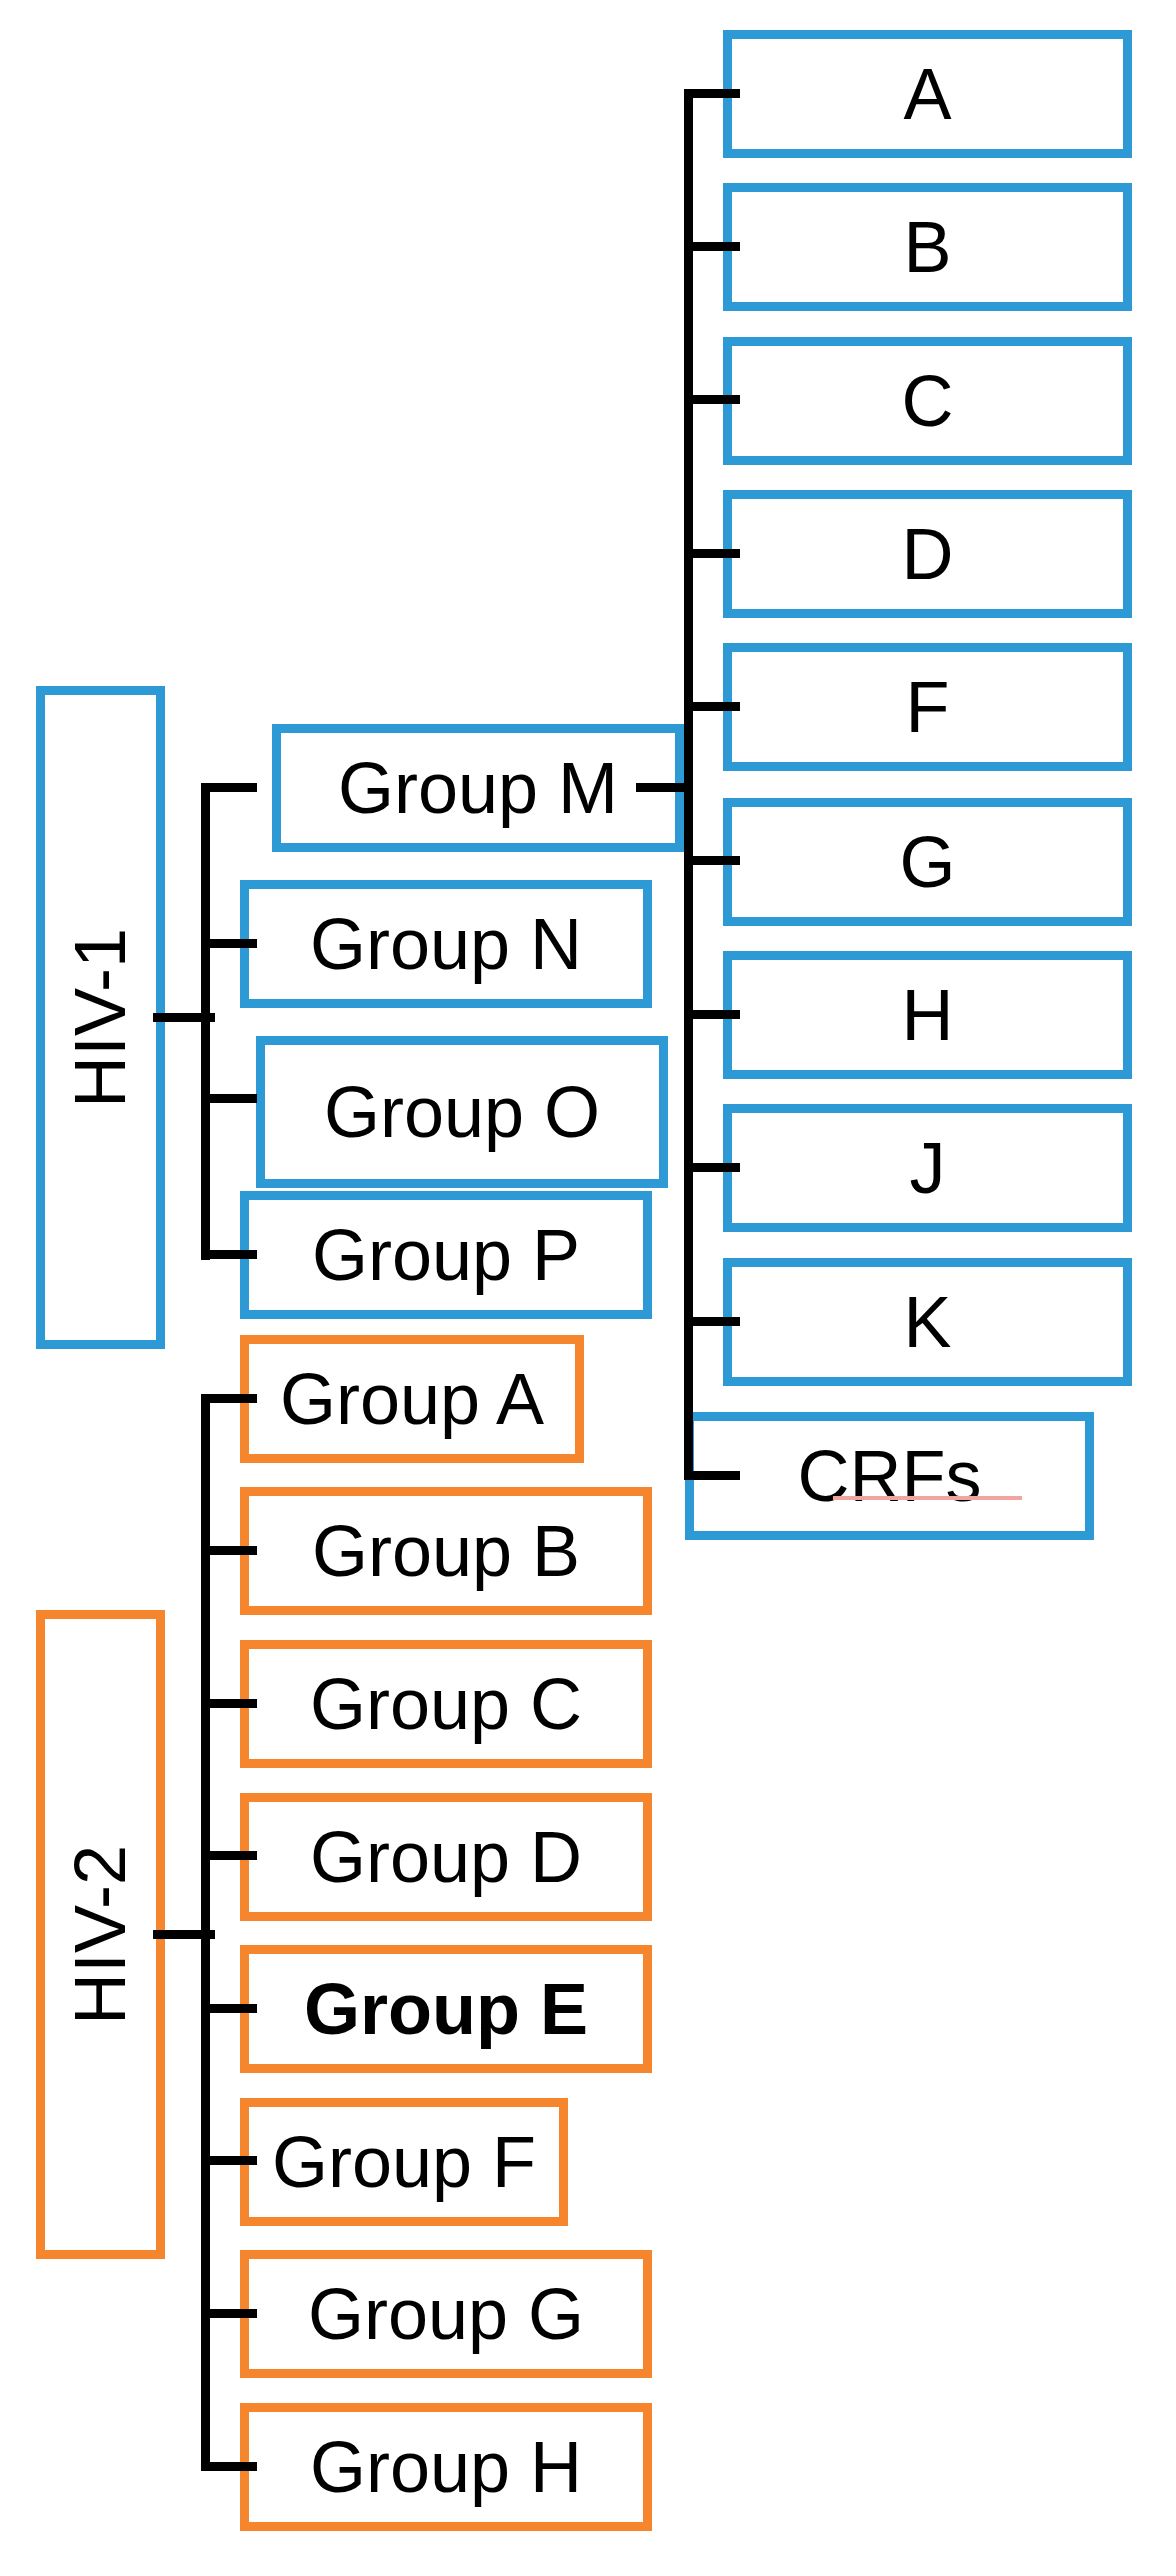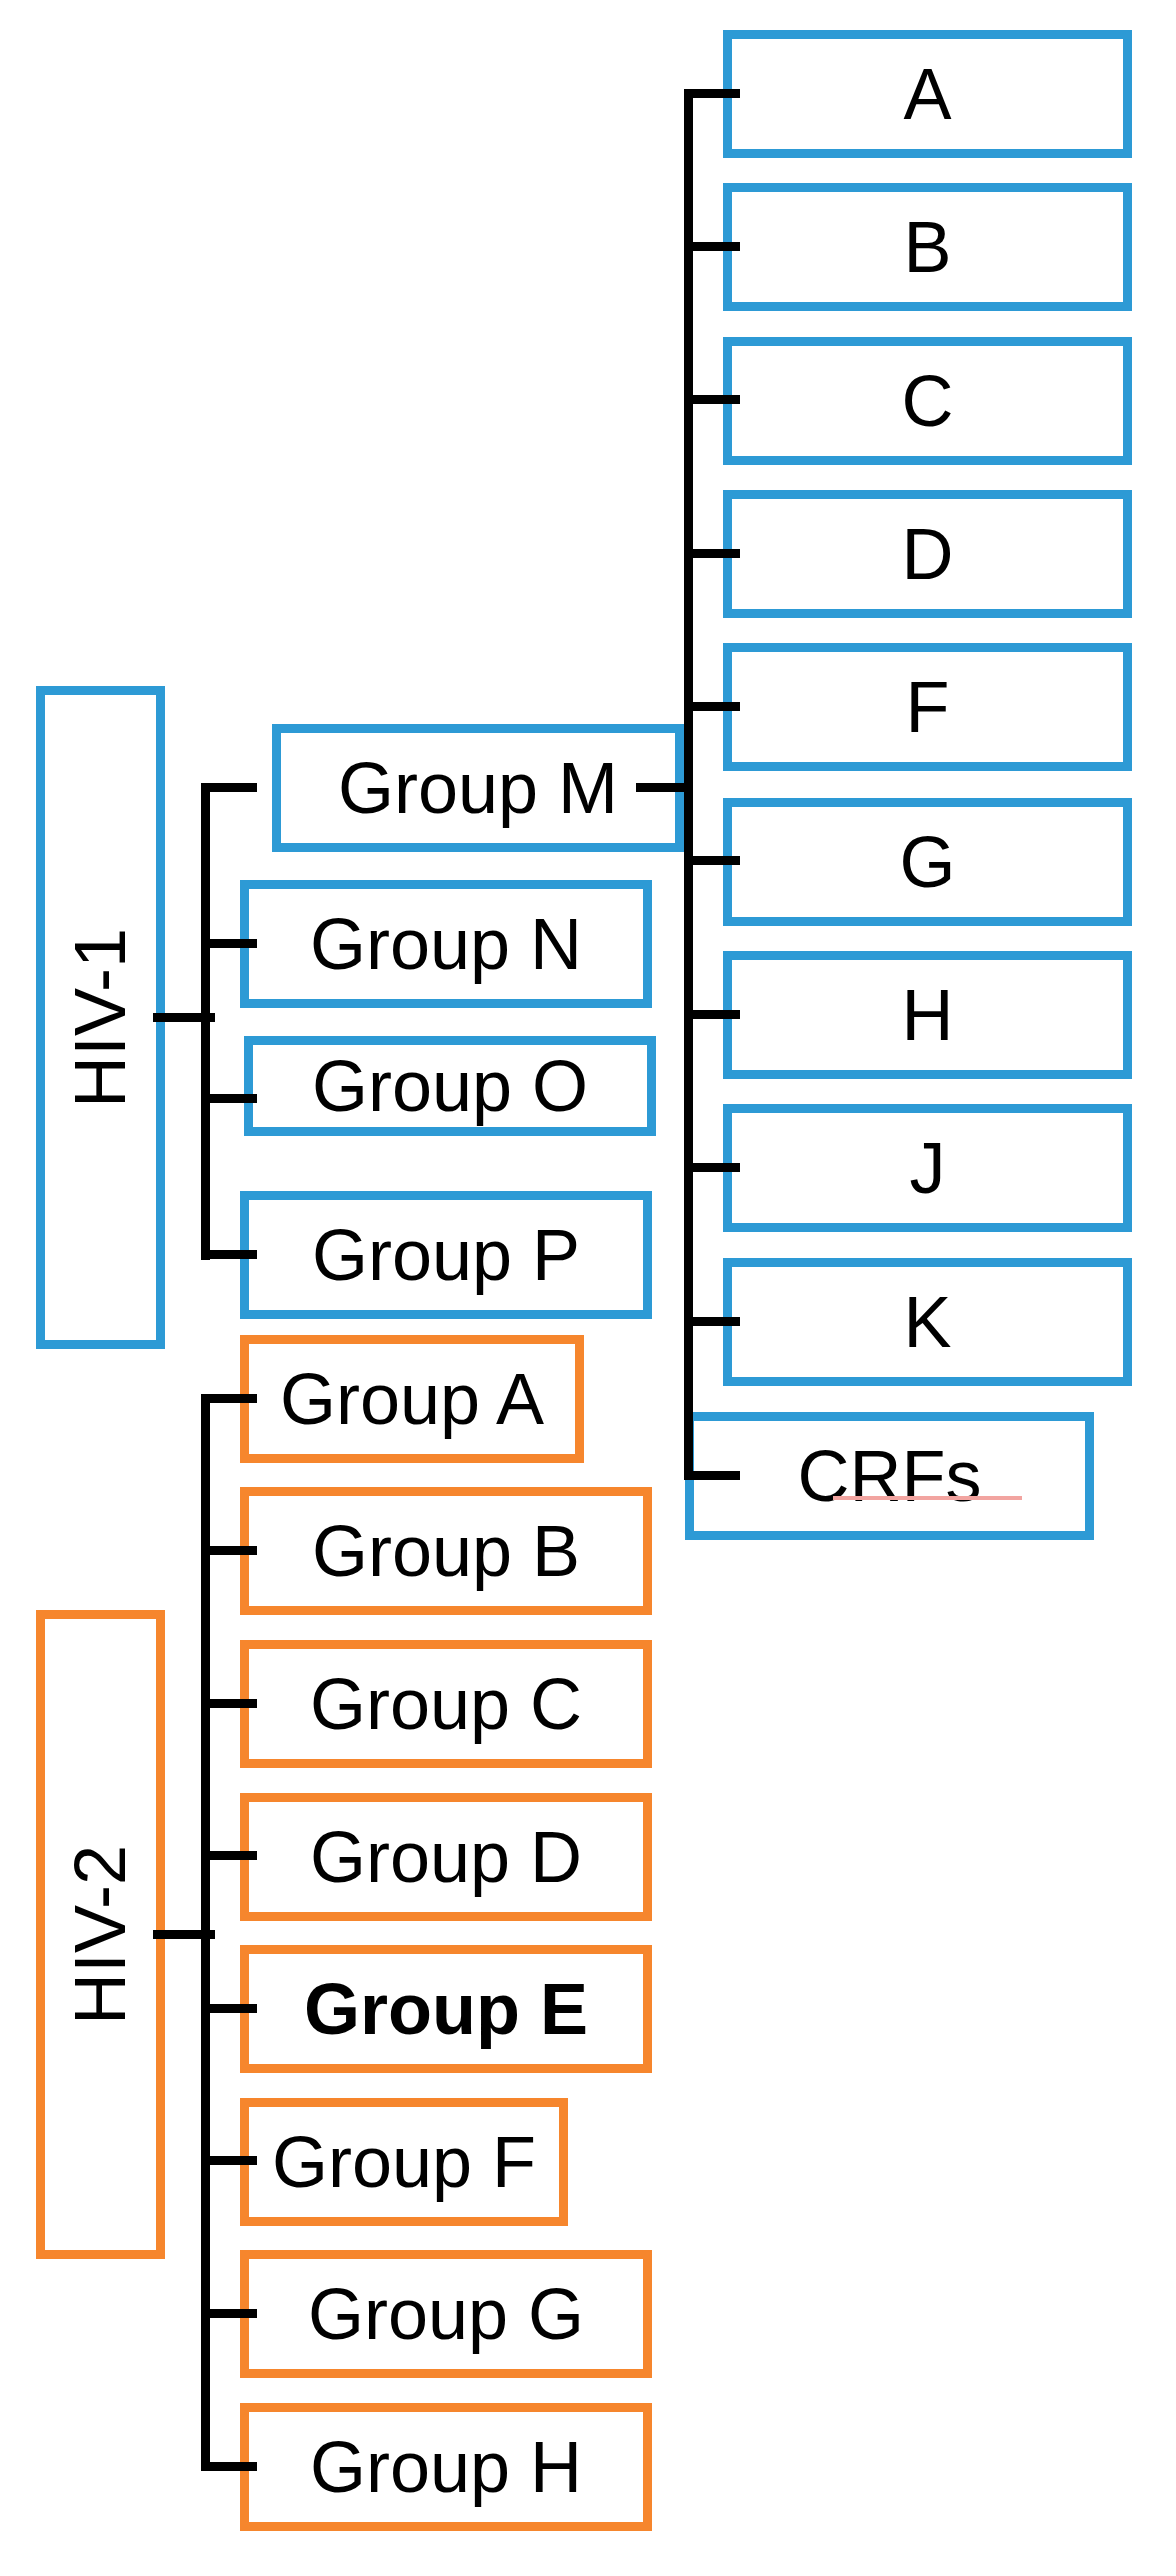--- a/index.html
+++ b/index.html
@@ -48,21 +48,21 @@
     </div>
     <div class="node vert" style="left: 36px; top: 1610px; width: 129px; height: 649px; border-color: rgb(246, 134, 45);">
       <span class="lbl">HIV-2</span>
     </div>
     <div class="node" style="left: 240px; top: 724px; width: 412px; height: 128px; border-color: rgb(45, 154, 213); margin-left: 32px;">
       <span class="lbl">Group M</span>
     </div>
     <div class="node" style="left: 240px; top: 880px; width: 412px; height: 128px; border-color: rgb(45, 154, 213);">
       <span class="lbl">Group N</span>
     </div>
-    <div class="node" style="left: 244px; top: 1036px; width: 412px; height: 100px; border-color: rgb(45, 154, 213);">
+    <div class="node" style="left: 256px; top: 1036px; width: 412px; height: 152px; border-color: rgb(45, 154, 213);">
       <span class="lbl">Group O</span>
     </div>
     <div class="node" style="left: 240px; top: 1191px; width: 412px; height: 128px; border-color: rgb(45, 154, 213);">
       <span class="lbl">Group P</span>
     </div>
     <div class="node" style="left: 240px; top: 1335px; width: 344px; height: 128px; border-color: rgb(246, 134, 45);">
       <span class="lbl">Group A</span>
     </div>
     <div class="node" style="left: 240px; top: 1487px; width: 412px; height: 128px; border-color: rgb(246, 134, 45);">
       <span class="lbl">Group B</span>

